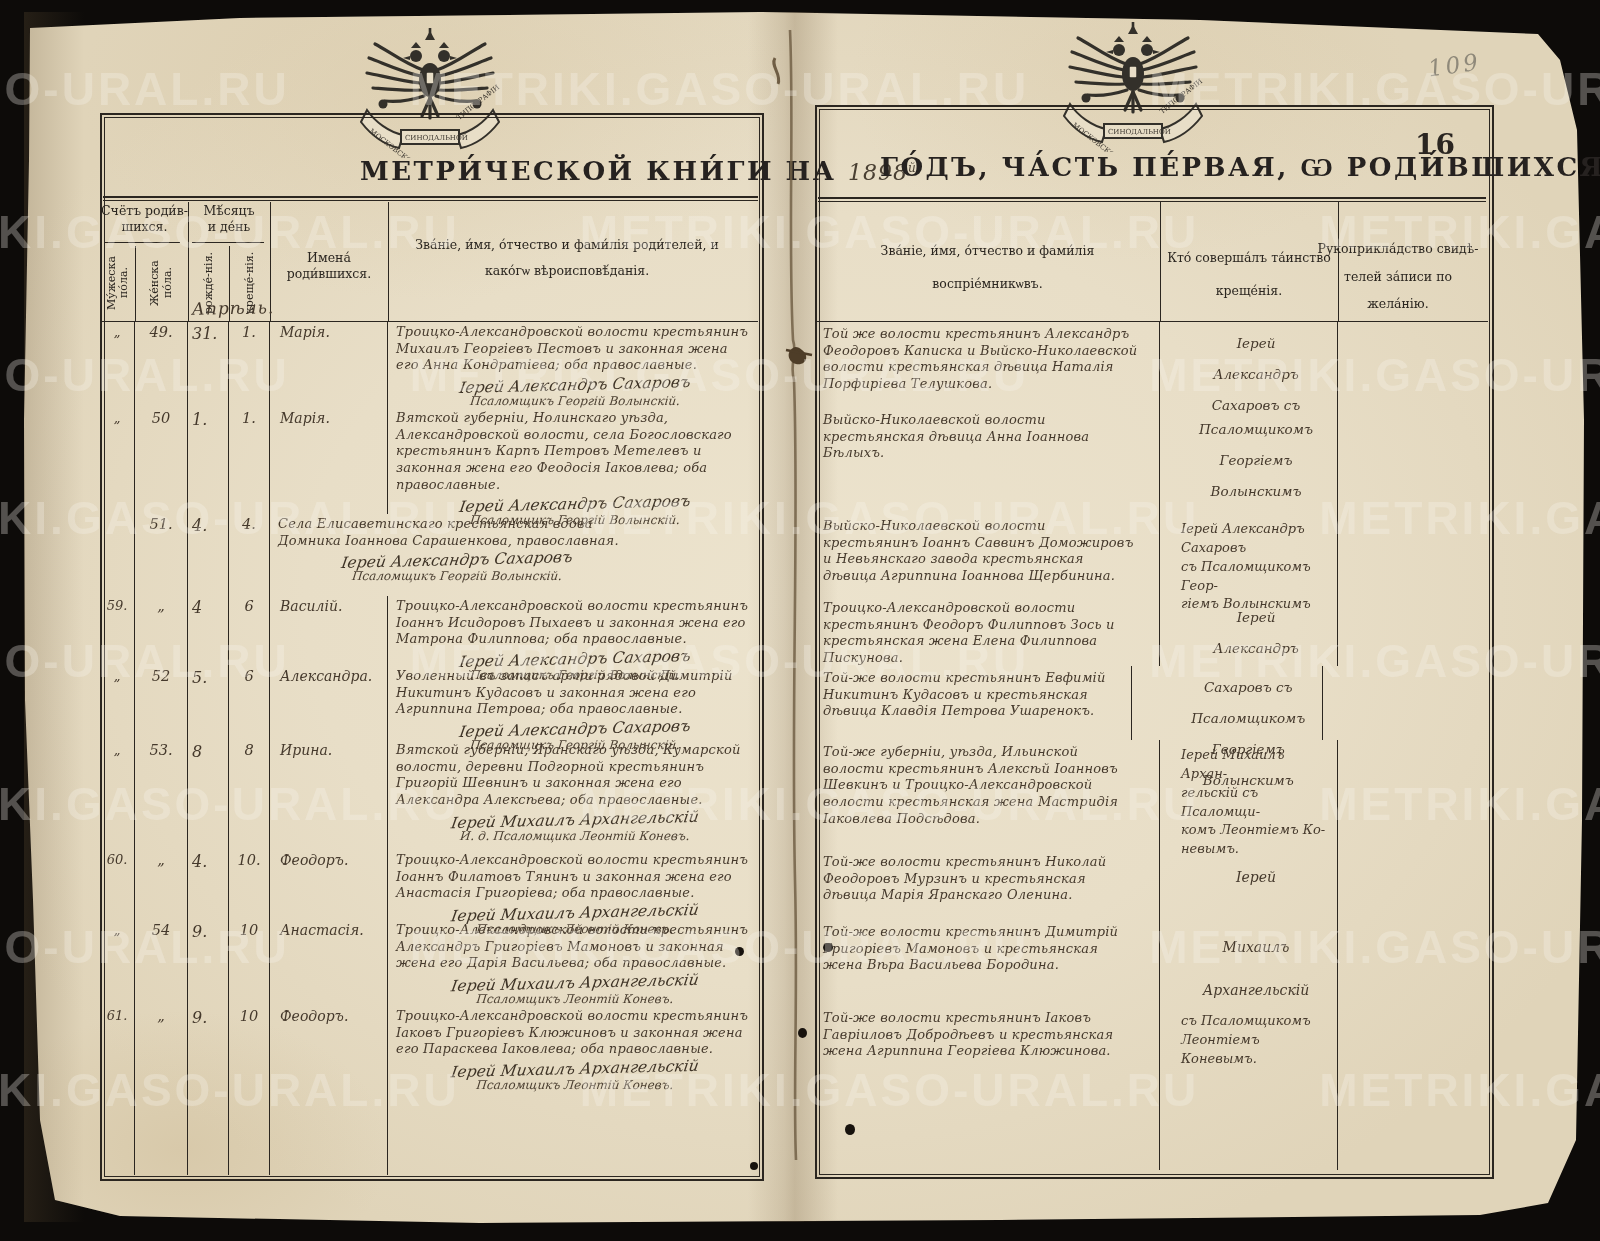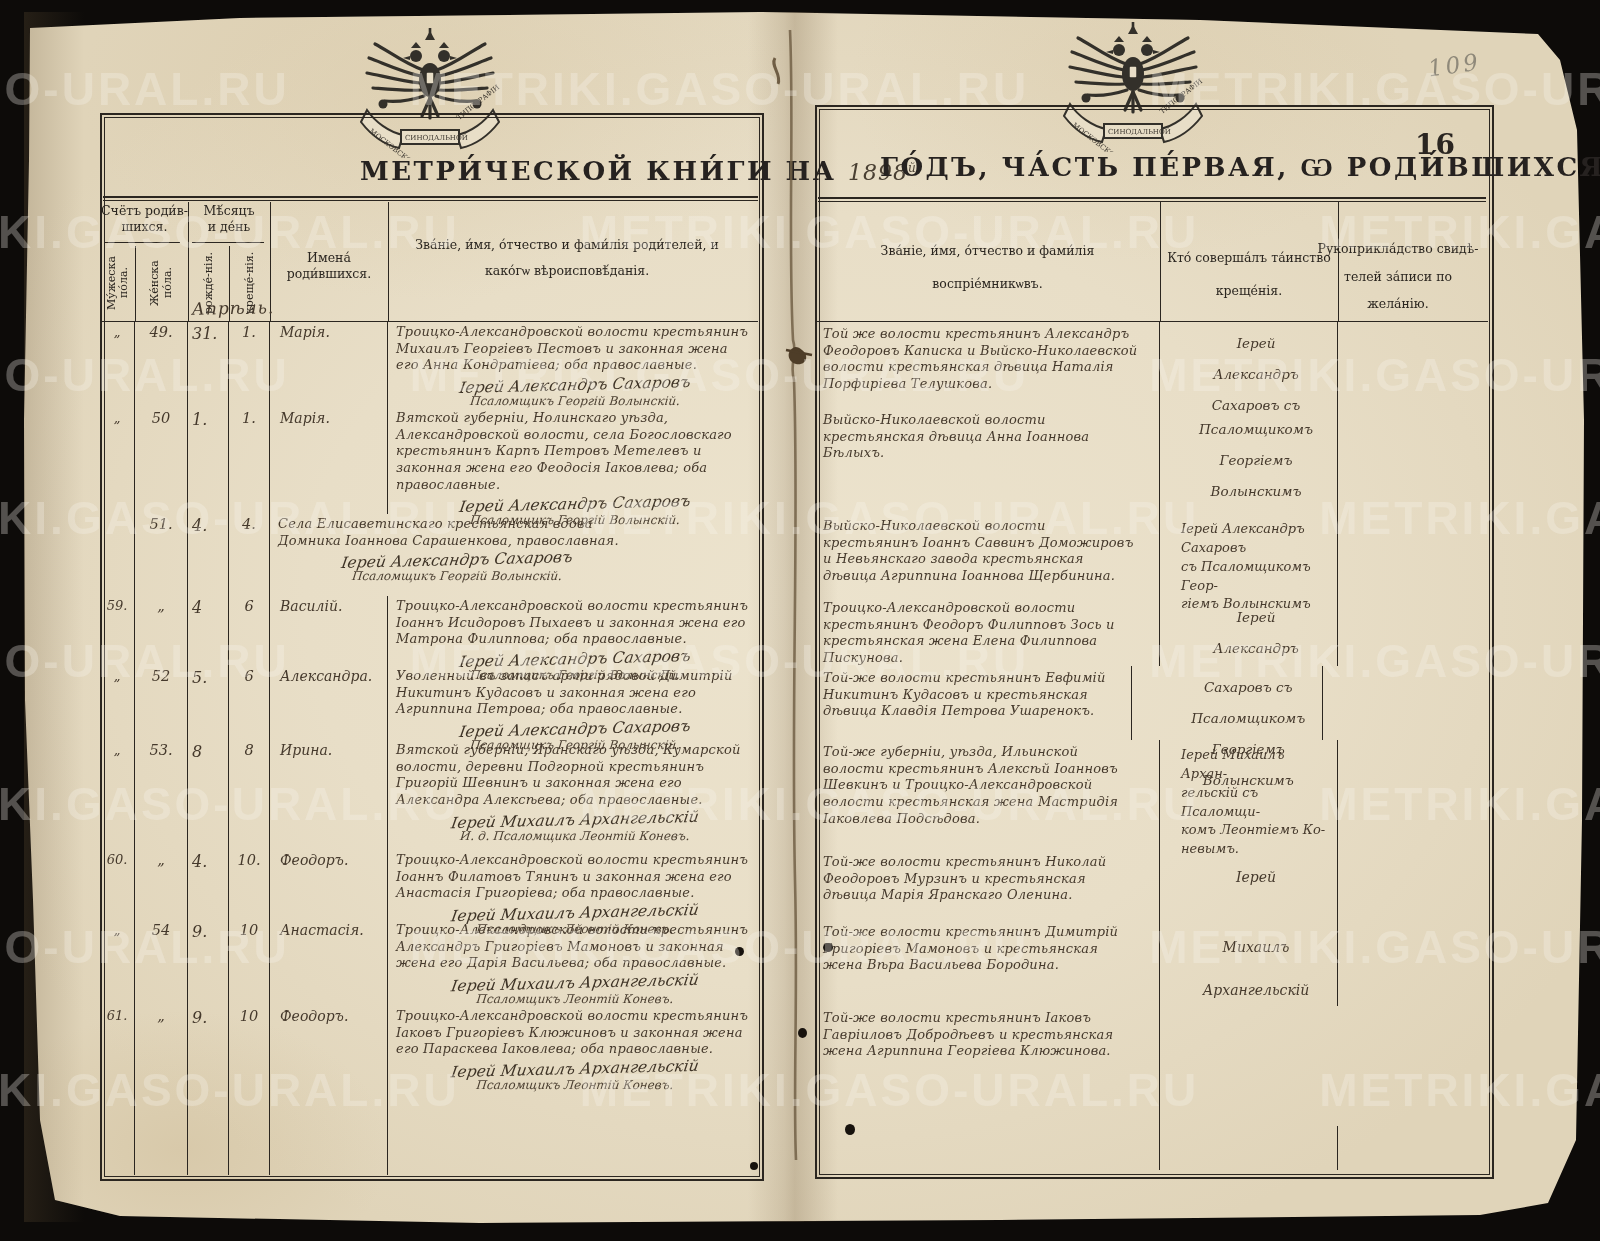--- a/index.html
+++ b/index.html
@@ -421,20 +421,24 @@
     <div class="c cc">
       <div class="hand cel tall" style="white-space: pre-line;">Михаилъ
 Архангельскій</div>
     </div>
     <div class="c cw"></div>
   </div>
       <div class="row-r" style="height: 120px;">
     <div class="c cg">
       <div class="hand para">Той-же волости крестьянинъ Іаковъ Гавріиловъ Добродѣевъ и крестьянская жена Агриппина Георгіева Клюжинова.</div>
     </div>
+    <div class="c cc">
+      <div class="hand cel compact" style="white-space: pre-line;">съ Псаломщикомъ
+Леонтіемъ Коневымъ.</div>
+    </div>
     <div class="c cw"></div>
   </div>
       <div class="row-r" style="height: 44px;">
     <div class="c cg">
       <div class="hand para"></div>
     </div>
     <div class="c cc">
       <div class="hand cel"></div>
     </div>
     <div class="c cw"></div>

